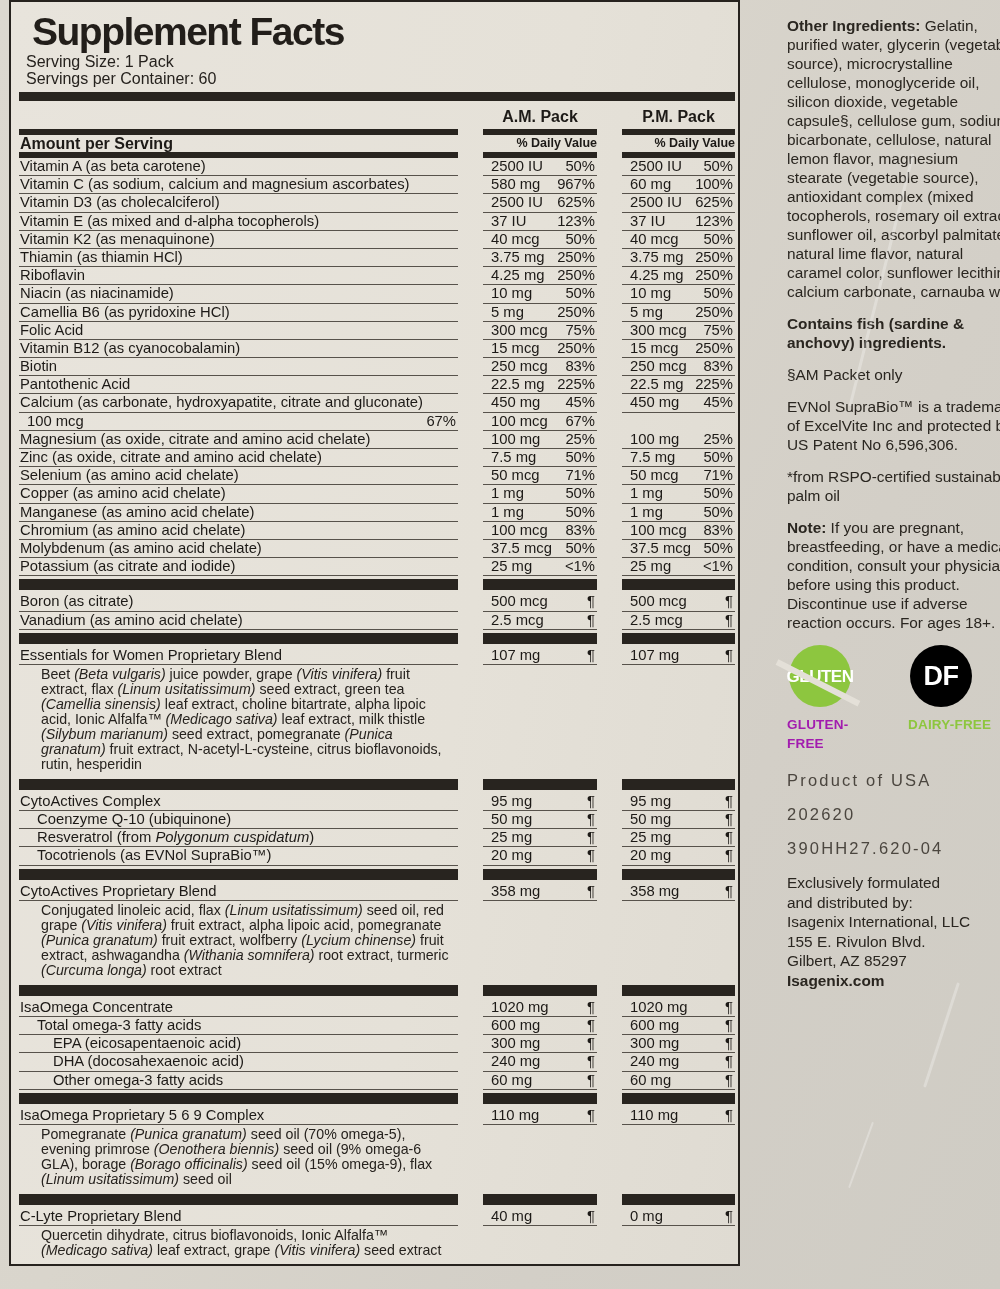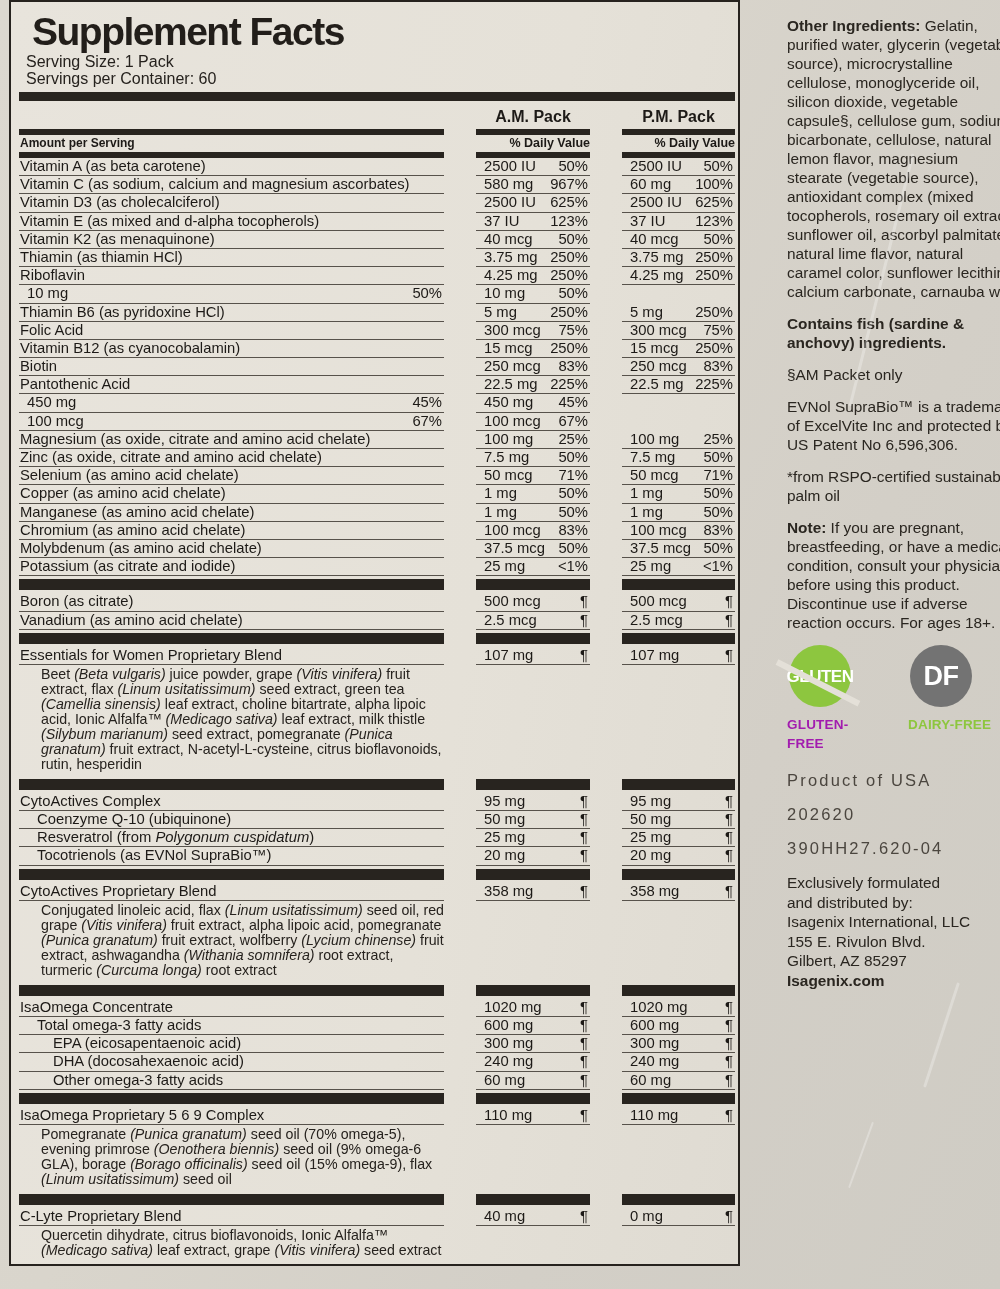--- a/index.html
+++ b/index.html
@@ -19,26 +19,26 @@
     box-sizing:border-box;
     overflow:hidden;
   }
   .title{
     font-size:39px;font-weight:bold;letter-spacing:-1.5px;
     margin:9px 0 0 13px;line-height:42px;color:#221e1a;
   }
   .servline{font-size:16px;margin-left:7px;line-height:17px;color:#26221e;}
   .topbar{height:9px;background:#28241f;margin-top:5px;}
   
-  .tg{display:grid;grid-template-columns:1fr 114px 113px;column-gap:32px;}
+  .tg{display:grid;grid-template-columns:1fr 114px 113px;column-gap:25px;}
   .packrow{margin-top:7px;}
   .packrow .pl{font-size:16px;font-weight:bold;text-align:center;line-height:18px;}
   .subhead{margin-top:3px;}
   .sh-col .b6{height:6px;background:#28241f;}
-  .sh-col .sh-t{font-size:12px;font-weight:bold;line-height:15px;padding:1px 0 1px 1px;}
+  .sh-col .sh-t{font-size:16px;font-weight:bold;line-height:15px;padding:1px 0 1px 1px;}
   .sh-col .sh-r{text-align:right;font-size:12.5px;}
   
   .trow .cell{
     border-bottom:1px solid #57524b;
     font-size:14.8px;line-height:17.2px;
     height:18.2px;box-sizing:border-box;
     white-space:nowrap;overflow:hidden;
   }
   .trow .name{padding-left:1px;}
   .trow .name.ind1{padding-left:18px;}
@@ -180,31 +180,32 @@
         <div class="cell val">
           <span>4.25 mg</span>
           <span class="dv">250%</span>
         </div>
         <div class="cell val">
           <span>4.25 mg</span>
           <span class="dv">250%</span>
         </div>
       </div>
       <div class="tg trow">
+        <div class="cell name ind0">Niacin (as niacinamide)</div>
         <div class="cell val">
           <span>10 mg</span>
           <span class="dv">50%</span>
         </div>
         <div class="cell val">
           <span>10 mg</span>
           <span class="dv">50%</span>
         </div>
       </div>
       <div class="tg trow">
-        <div class="cell name ind0">Thiamin B6 (as pyridoxine HCl)</div>
+        <div class="cell name ind0">Camellia B6 (as pyridoxine HCl)</div>
         <div class="cell val">
           <span>5 mg</span>
           <span class="dv">250%</span>
         </div>
         <div class="cell val">
           <span>5 mg</span>
           <span class="dv">250%</span>
         </div>
       </div>
       <div class="tg trow">
@@ -245,20 +246,21 @@
         <div class="cell val">
           <span>22.5 mg</span>
           <span class="dv">225%</span>
         </div>
         <div class="cell val">
           <span>22.5 mg</span>
           <span class="dv">225%</span>
         </div>
       </div>
       <div class="tg trow">
+        <div class="cell name ind0">Calcium (as carbonate, hydroxyapatite, citrate and gluconate)</div>
         <div class="cell val">
           <span>450 mg</span>
           <span class="dv">45%</span>
         </div>
         <div class="cell val">
           <span>450 mg</span>
           <span class="dv">45%</span>
         </div>
       </div>
       <div class="tg trow">
@@ -593,21 +595,21 @@
 
   <div class="badges">
     <div class="badge">
       <div class="bcircle gluten" style="background: rgb(141, 198, 63);">
         <span class="ctext">GLUTEN</span>
         <div class="slash"></div>
       </div>
       <div class="blabel" style="color: #a21caf;">GLUTEN-FREE</div>
     </div>
     <div class="badge">
-      <div class="bcircle df" style="background: #737373;">
+      <div class="bcircle df" style="background: #000000;">
         <span class="ctext">DF</span>
       </div>
       <div class="blabel" style="color: rgb(141, 198, 63);">DAIRY-FREE</div>
     </div>
   </div>
 
   <p class="prodline">Product of USA</p>
   <p class="prodline">202620</p>
   <p class="prodline">390HH27.620-04</p>
 

